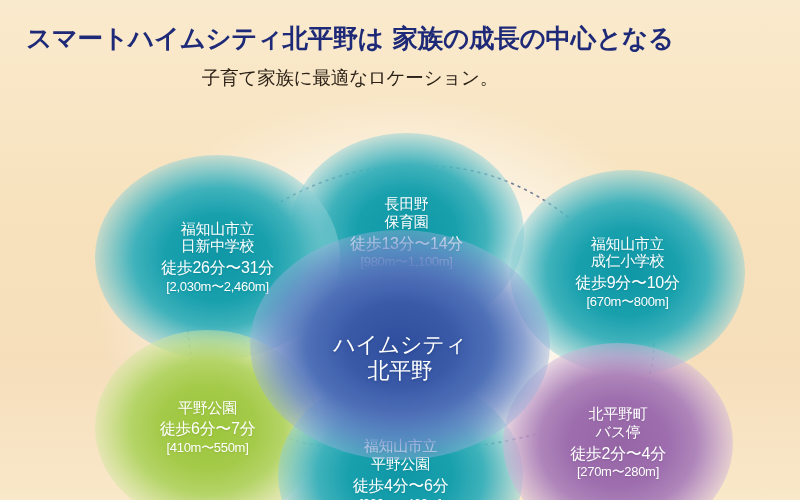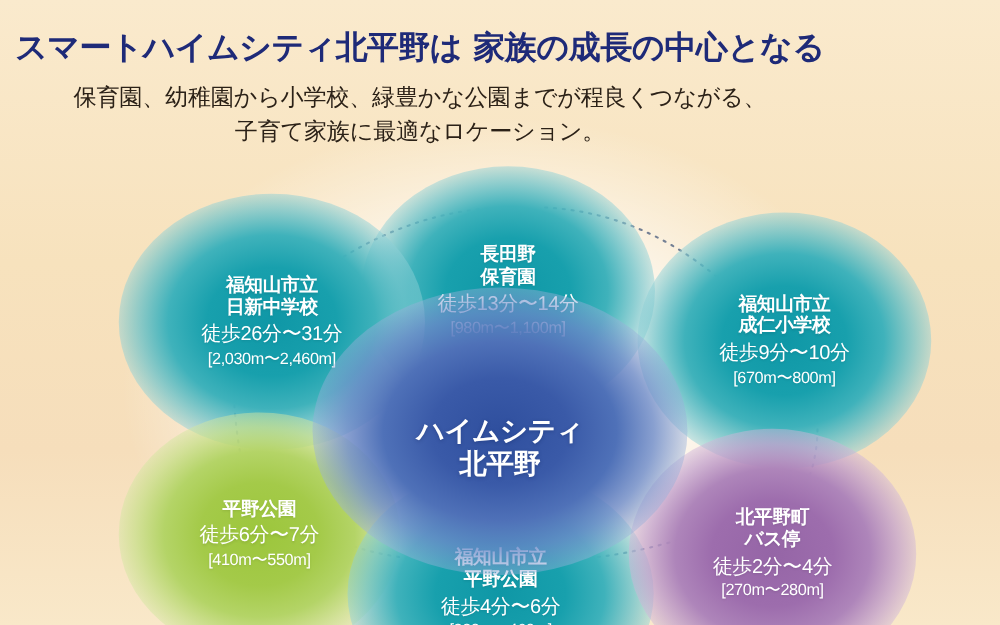--- a/index.html
+++ b/index.html
@@ -21,21 +21,21 @@
     overflow: hidden;
     background:
       radial-gradient(ellipse 420px 300px at 50% 62%, #ffffff 0%, rgba(255,255,255,0.72) 38%, rgba(255,255,255,0.0) 72%),
       linear-gradient(180deg, #faeacd 0%, #f7e2bd 42%, #f6debb 72%, #f9e8c9 100%);
   }
 
   
   .header {
     position: absolute;
     top: 0;
-    left: 0;
+    left: 14px;
     width: 672px;
     text-align: center;
     z-index: 40;
   }
   .headline {
     margin: 24px 0 0 0;
     font-size: 25.5px;
     font-weight: 700;
     letter-spacing: -0.4px;
     color: #1e2a78;
@@ -67,21 +67,21 @@
     display: flex;
     flex-direction: column;
     align-items: center;
     justify-content: center;
     text-align: center;
     color: #ffffff;
     border-radius: 50%;
     z-index: 20;
   }
   .node .n-title {
-    font-weight: 700;
+    font-weight: 400;
     line-height: 1.18;
     letter-spacing: -0.3px;
     text-shadow: 0 1px 2px rgba(0,0,0,0.10);
     text-align: center;
   }
   .node .n-time,
   .node .n-dist {
     font-weight: 400;
     line-height: 1.28;
     letter-spacing: -0.3px;
@@ -142,21 +142,20 @@
   }
 </style>
 </head>
 <body>
 
 <div id="stage">
 
   <div class="header">
     <h1 class="headline"><span>スマートハイムシティ北平野は</span><span style="display:inline-block;width:9px"></span><span class="hl-b">家族の成長の中心となる</span></h1>
     <p class="subline">
-      <span class="sub-row">保育園、幼稚園から小学校、緑豊かな公園までが程良くつながる、</span>
       <span class="sub-row">子育て家族に最適なロケーション。</span>
     </p>
   </div>
 
   <svg class="links" width="800" height="500" viewBox="0 0 800 500">
     <g fill="none" stroke="#5d6d88" stroke-width="1.7" stroke-linecap="round" stroke-dasharray="1.7 5.4" opacity="0.85">
       <path d="M263,213 Q330,168 404,166"></path>
       <path d="M436,166 Q512,170 574,222"></path>
       <path d="M636,268 Q668,340 643,392"></path>
       <path d="M556,428 Q480,452 424,447"></path>

